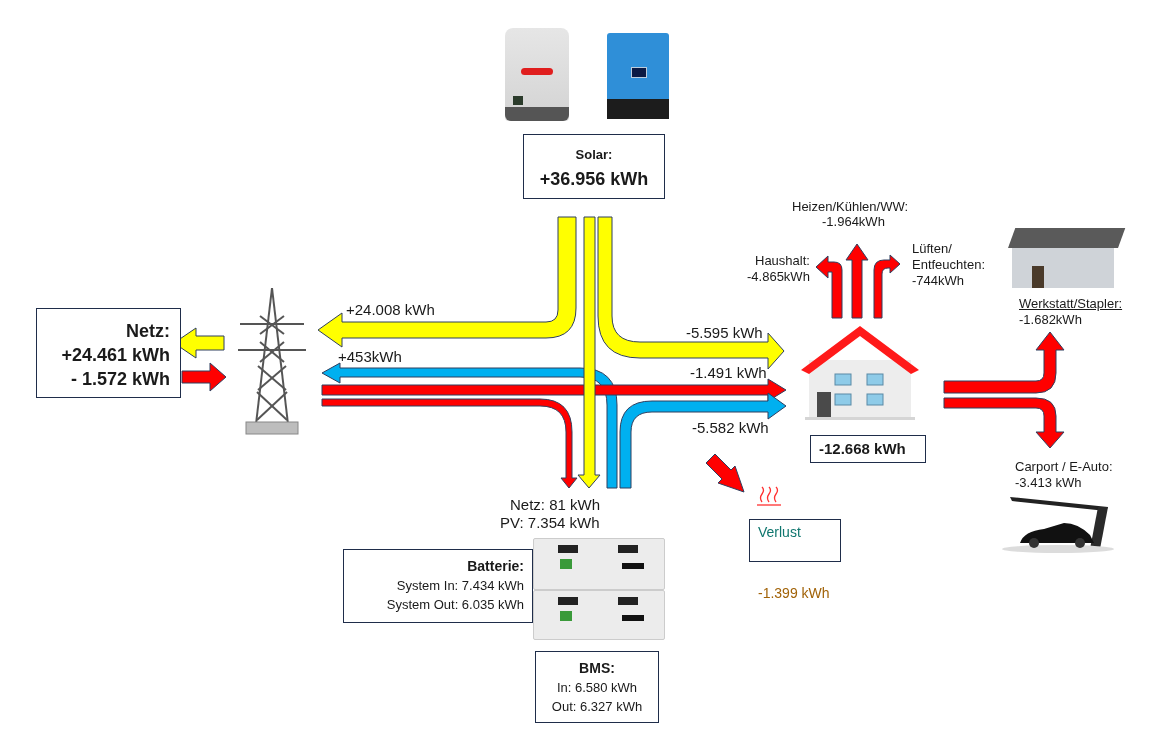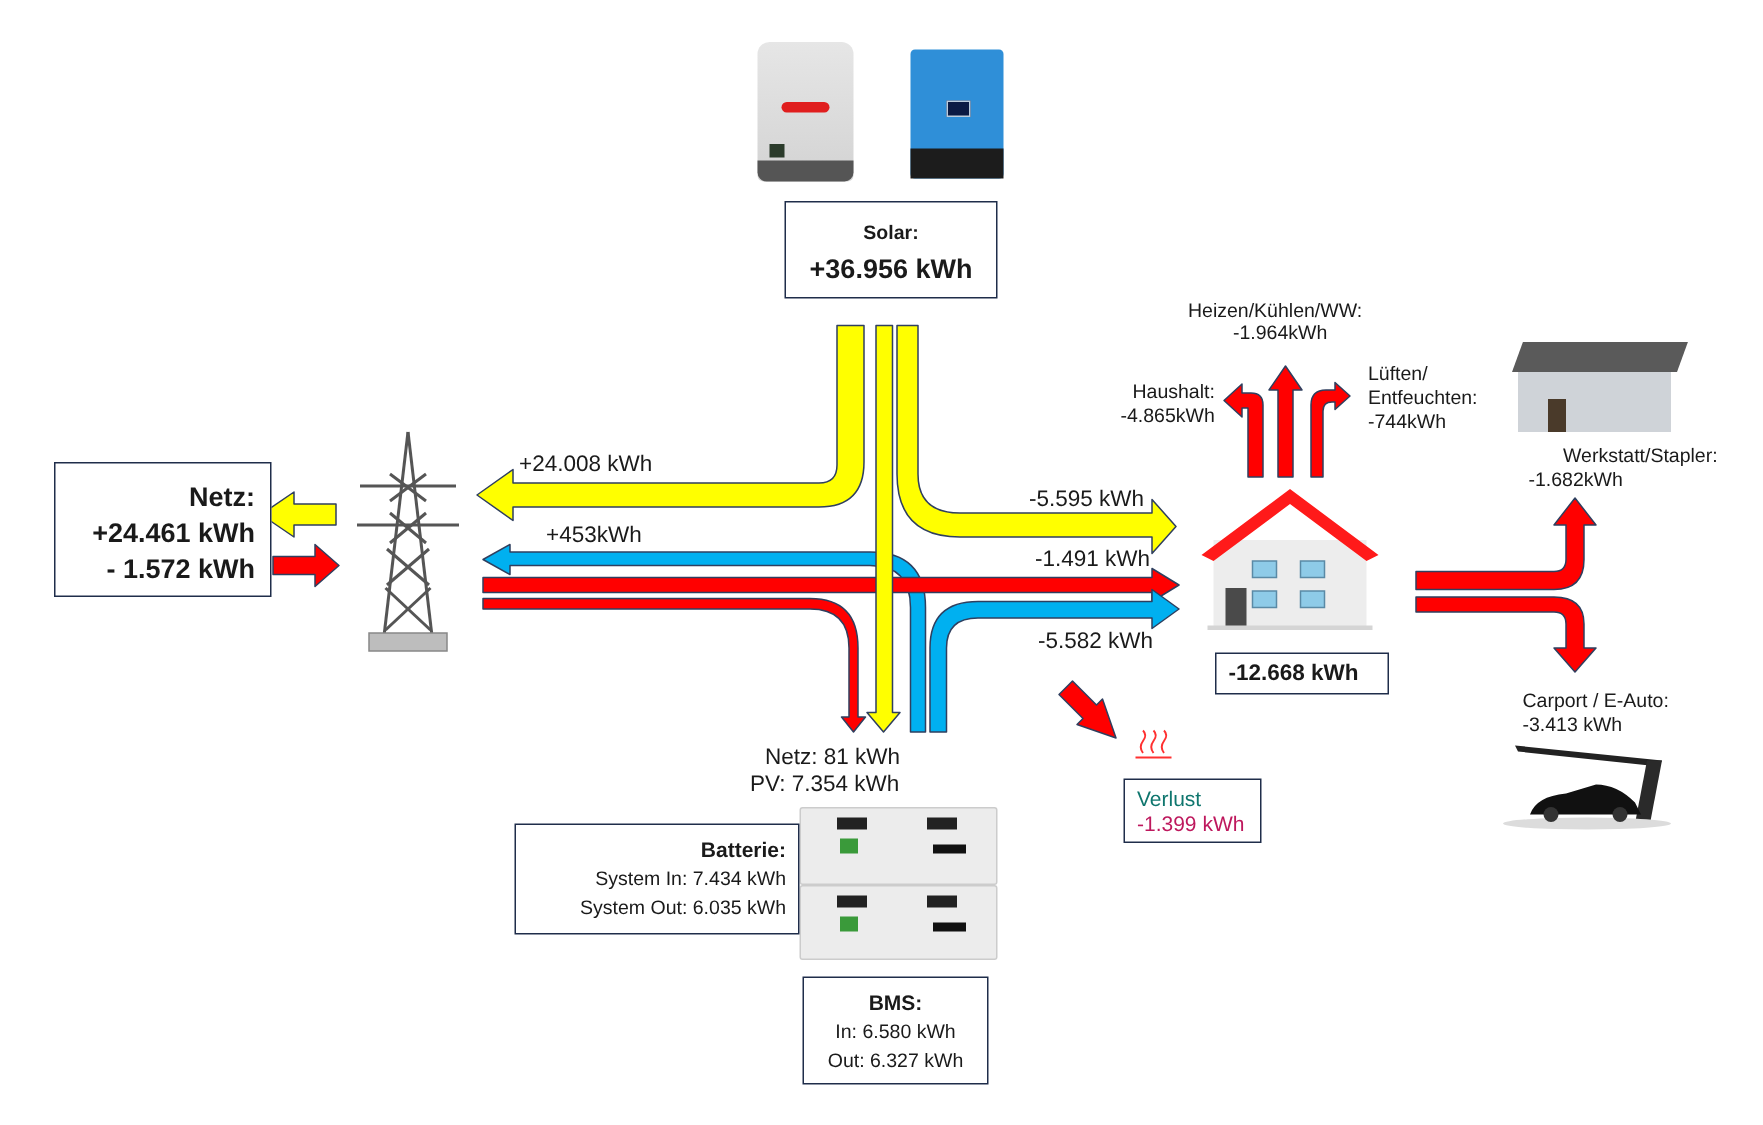--- a/index.html
+++ b/index.html
@@ -78,21 +78,21 @@
     <line x1="48" y1="56" x2="24" y2="76"></line>
     <line x1="22" y1="80" x2="50" y2="104"></line>
     <line x1="50" y1="80" x2="22" y2="104"></line>
     <line x1="21" y1="106" x2="51" y2="134"></line>
     <line x1="51" y1="106" x2="21" y2="134"></line>
   </g>
   <rect x="10" y="136" width="52" height="12" fill="#bdbdbd" stroke="#888"></rect>
 </svg>
 
 <div class="txt lbl15" style="left:346px; top:301px;">+24.008 kWh</div>
-<div class="txt lbl15" style="left:364px; top:348px;">+453kWh</div>
+<div class="txt lbl15" style="left:338px; top:348px;">+453kWh</div>
 <div class="txt lbl15" style="left:686px; top:324px;">-5.595 kWh</div>
 <div class="txt lbl15" style="left:690px; top:364px;">-1.491 kWh</div>
 <div class="txt lbl15" style="left:692px; top:419px;">-5.582 kWh</div>
 
 <div class="txt lbl15" style="left:510px; top:496px; width:87px; text-align:right;">Netz: 81 kWh</div>
 <div class="txt lbl15" style="left:500px; top:514px; width:97px; text-align:right;">PV: 7.354 kWh</div>
 
 <div class="abs" style="left:533px; top:538px; width:130px; height:50px; background:#ececec; border:1px solid #ccc; border-radius:2px;">
   <div style="position:absolute; left:24px; top:6px; width:20px; height:8px; background:#222;"></div>
   <div style="position:absolute; left:84px; top:6px; width:20px; height:8px; background:#222;"></div>
@@ -121,21 +121,21 @@
 <svg class="abs" style="left:754px; top:484px;" width="30" height="24" viewBox="0 0 30 24">
   <g stroke="#ff3030" stroke-width="1.3" fill="none">
     <path d="M8,18 Q5,14 8,10 Q11,6 8,3"></path>
     <path d="M15,18 Q12,14 15,10 Q18,6 15,3"></path>
     <path d="M22,18 Q19,14 22,10 Q25,6 22,3"></path>
     <line x1="3" y1="21" x2="27" y2="21"></line>
   </g>
 </svg>
 <div class="box" style="left:749px; top:519px; width:92px; height:43px; padding:4px 0 0 8px;">
   <div style="color:#0f766e; font-size:14px; line-height:17px;">Verlust</div>
-  <div style="color:#be185d; font-size:14px; line-height:17px;">-1.399 kWh</div>
+  <div style="color:#a16207; font-size:14px; line-height:17px;margin-top:44px;">-1.399 kWh</div>
 </div>
 
 <svg class="abs" style="left:795px; top:322px;" width="130" height="100" viewBox="0 0 130 100">
   <rect x="14" y="38" width="102" height="58" fill="#ededed"></rect>
   <polygon points="65,4 6,48 14,52 65,14 116,52 124,48" fill="#ff1a1a"></polygon>
   <rect x="40" y="52" width="16" height="11" fill="#8ecbe8" stroke="#5a8aa6"></rect>
   <rect x="72" y="52" width="16" height="11" fill="#8ecbe8" stroke="#5a8aa6"></rect>
   <rect x="40" y="72" width="16" height="11" fill="#8ecbe8" stroke="#5a8aa6"></rect>
   <rect x="72" y="72" width="16" height="11" fill="#8ecbe8" stroke="#5a8aa6"></rect>
   <rect x="22" y="70" width="14" height="26" fill="#4a4a4a"></rect>
@@ -151,21 +151,21 @@
 <div class="txt" style="left:747px; top:269px;">-4.865kWh</div>
 <div class="txt" style="left:912px; top:241px;">Lüften/</div>
 <div class="txt" style="left:912px; top:257px;">Entfeuchten:</div>
 <div class="txt" style="left:912px; top:273px;">-744kWh</div>
 
 <div class="abs" style="left:1008px; top:228px; width:110px; height:62px;">
   <div style="position:absolute; left:0; top:0; width:110px; height:20px; background:#5a5a5a; transform:skewX(-20deg); transform-origin:bottom left;"></div>
   <div style="position:absolute; left:4px; top:20px; width:102px; height:40px; background:#cfd3d8;"></div>
   <div style="position:absolute; left:24px; top:38px; width:12px; height:22px; background:#4a3a2a;"></div>
 </div>
-<div class="txt" style="left:1042px; top:296px;">Werkstatt/Stapler:</div>
+<div class="txt" style="left:1019px; top:296px;text-decoration:underline;">Werkstatt/Stapler:</div>
 <div class="txt" style="left:1019px; top:312px;">-1.682kWh</div>
 
 <div class="txt" style="left:1015px; top:459px;">Carport / E-Auto:</div>
 <div class="txt" style="left:1015px; top:475px;">-3.413 kWh</div>
 
 <svg class="abs" style="left:998px; top:493px;" width="125" height="62" viewBox="0 0 125 62">
   <polygon points="12,4 110,14 108,18 14,8" fill="#222"></polygon>
   <polygon points="100,14 110,14 102,56 92,56" fill="#2a2a2a"></polygon>
   <ellipse cx="60" cy="56" rx="56" ry="4" fill="#dcdcdc"></ellipse>
   <path d="M22,50 Q26,38 46,36 L66,30 Q80,30 92,42 L96,50 Z" fill="#111"></path>

